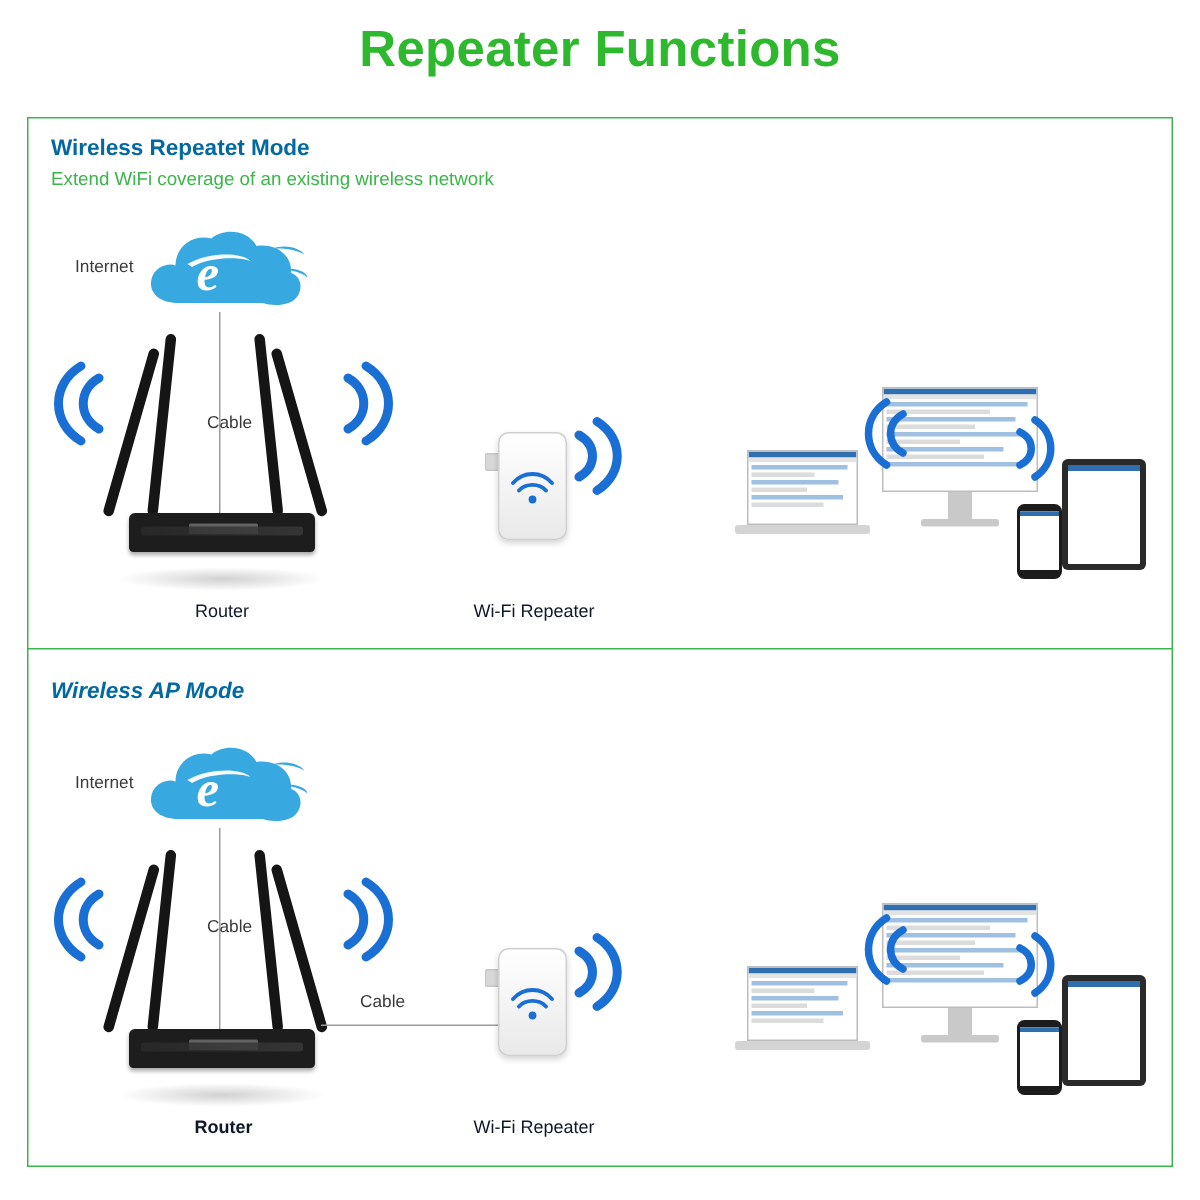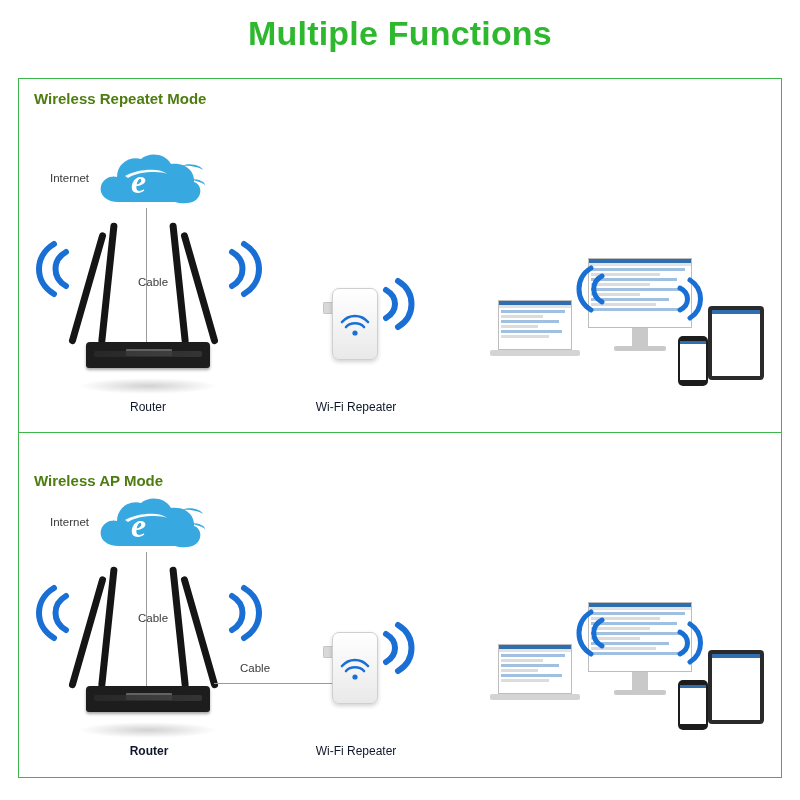--- a/index.html
+++ b/index.html
@@ -26,21 +26,21 @@
     border:1px solid #3cb54a;
     box-sizing:border-box;
   }
   .divider{
     position:absolute;left:18px;top:432px;width:764px;height:1px;
     background:#3cb54a;
   }
   
   .panel-head{position:absolute;}
   .panel-title{
-    font-size:15px;font-weight:bold;color:#4d7c0f;
+    font-size:15px;font-weight:bold;color:#0369a1;
     margin:0 0 5px 0;
   }
   .panel-sub{
     font-size:12.5px;color:#3cb54a;
     margin:0;
   }
   
   .lbl{
     position:absolute;font-size:11.5px;color:#3a3a3a;white-space:nowrap;text-align:right;
   }
@@ -114,27 +114,28 @@
     position:absolute;background:#2a2a2a;border-radius:4px;
   }
   .tablet .ts{position:absolute;left:4px;top:4px;right:4px;bottom:4px;background:#fff;overflow:hidden;}
   .shadow{
     position:absolute;background:radial-gradient(ellipse at center, rgba(0,0,0,.18), rgba(0,0,0,0) 70%);
   }
 </style>
 </head>
 <body>
 
-<div class="page-title">Multiple Functions</div>
+<div class="page-title">Repeater Functions</div>
 
 <div class="frame"></div>
 <div class="divider"></div>
 
 <div class="panel-head" style="left:34px;top:90px;">
   <div class="panel-title">Wireless Repeatet Mode</div>
+  <div class="panel-sub">Extend WiFi coverage of an existing wireless network</div>
 </div>
 
 <div class="lbl" style="left:50px;top:172px;">Internet</div>
 <div class="cloud" style="left:95px;top:150px;">
   <svg width="110" height="62" viewBox="0 0 110 62">
     <path d="M24 52 C10 52 4 44 6 36 C8 28 17 25 22 27 C22 14 34 6 46 9 C54 2 70 3 76 14 C90 12 100 21 99 32 C106 34 108 44 101 50 C96 54 86 54 80 52 Z" fill="#37a9e0"></path>
     <path d="M86 16 C96 12 106 16 108 20 C104 17 94 15 86 16 Z" fill="#37a9e0"></path>
     <path d="M88 30 C100 27 110 31 110 35 C105 31 96 29 88 30 Z" fill="#37a9e0"></path>
     <g>
       <text x="36" y="43" font-family="'Liberation Serif', serif" font-size="34" font-style="italic" font-weight="bold" fill="#ffffff">e</text>
@@ -270,21 +271,21 @@
   <div class="wifi" style="left:196px;top:16px;">
     <svg width="28" height="50" viewBox="0 0 28 50">
       <g fill="none" stroke="#1a6fd4" stroke-width="5" stroke-linecap="round">
         <path d="M4 14 C14 19 14 31 4 36"></path>
         <path d="M14 6 C28 15 28 35 14 44"></path>
       </g>
     </svg>
   </div>
 </div>
 
-<div class="panel-head" style="left:34px;top:472px;">
+<div class="panel-head" style="left:34px;top:452px;font-style:italic;">
   <div class="panel-title">Wireless AP Mode</div>
 </div>
 
 <div class="lbl" style="left:50px;top:516px;">Internet</div>
 <div class="cloud" style="left:95px;top:494px;">
   <svg width="110" height="62" viewBox="0 0 110 62">
     <path d="M24 52 C10 52 4 44 6 36 C8 28 17 25 22 27 C22 14 34 6 46 9 C54 2 70 3 76 14 C90 12 100 21 99 32 C106 34 108 44 101 50 C96 54 86 54 80 52 Z" fill="#37a9e0"></path>
     <path d="M86 16 C96 12 106 16 108 20 C104 17 94 15 86 16 Z" fill="#37a9e0"></path>
     <path d="M88 30 C100 27 110 31 110 35 C105 31 96 29 88 30 Z" fill="#37a9e0"></path>
     <g>

